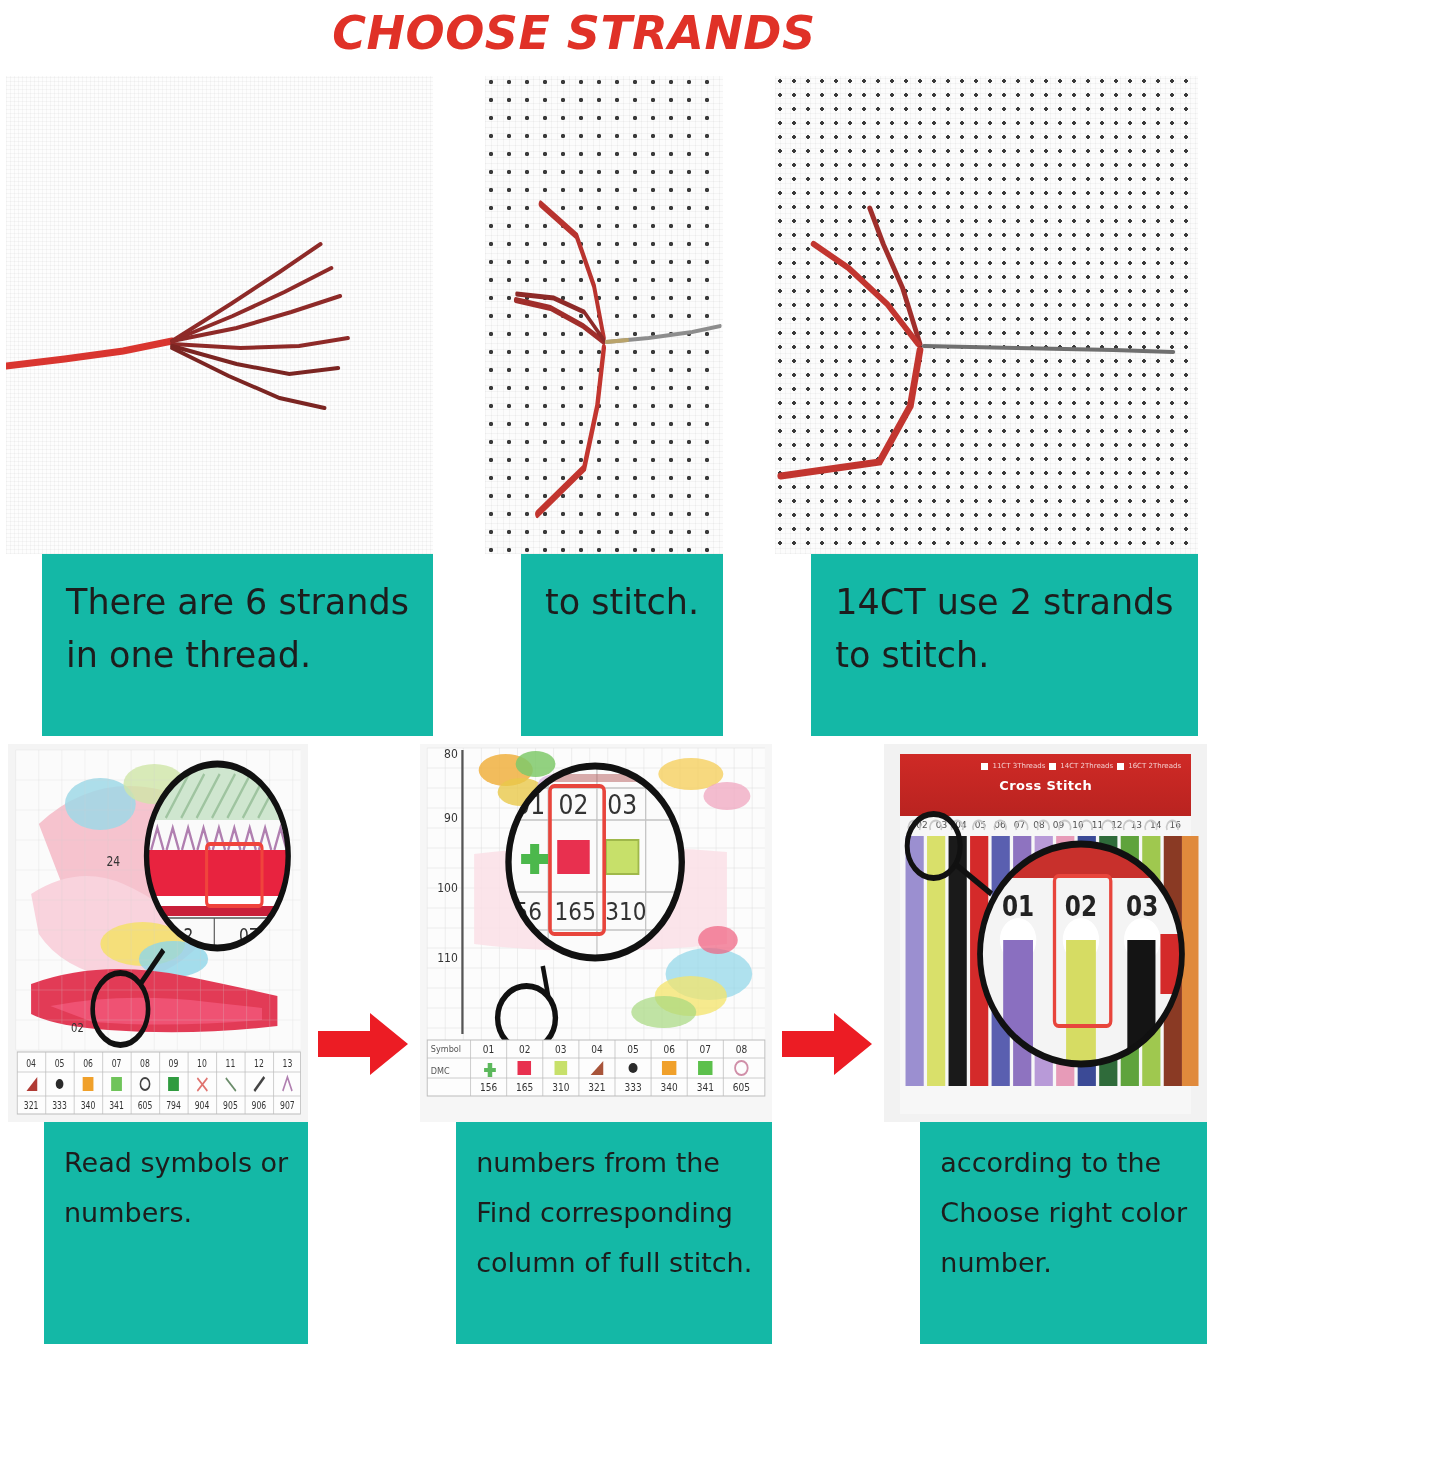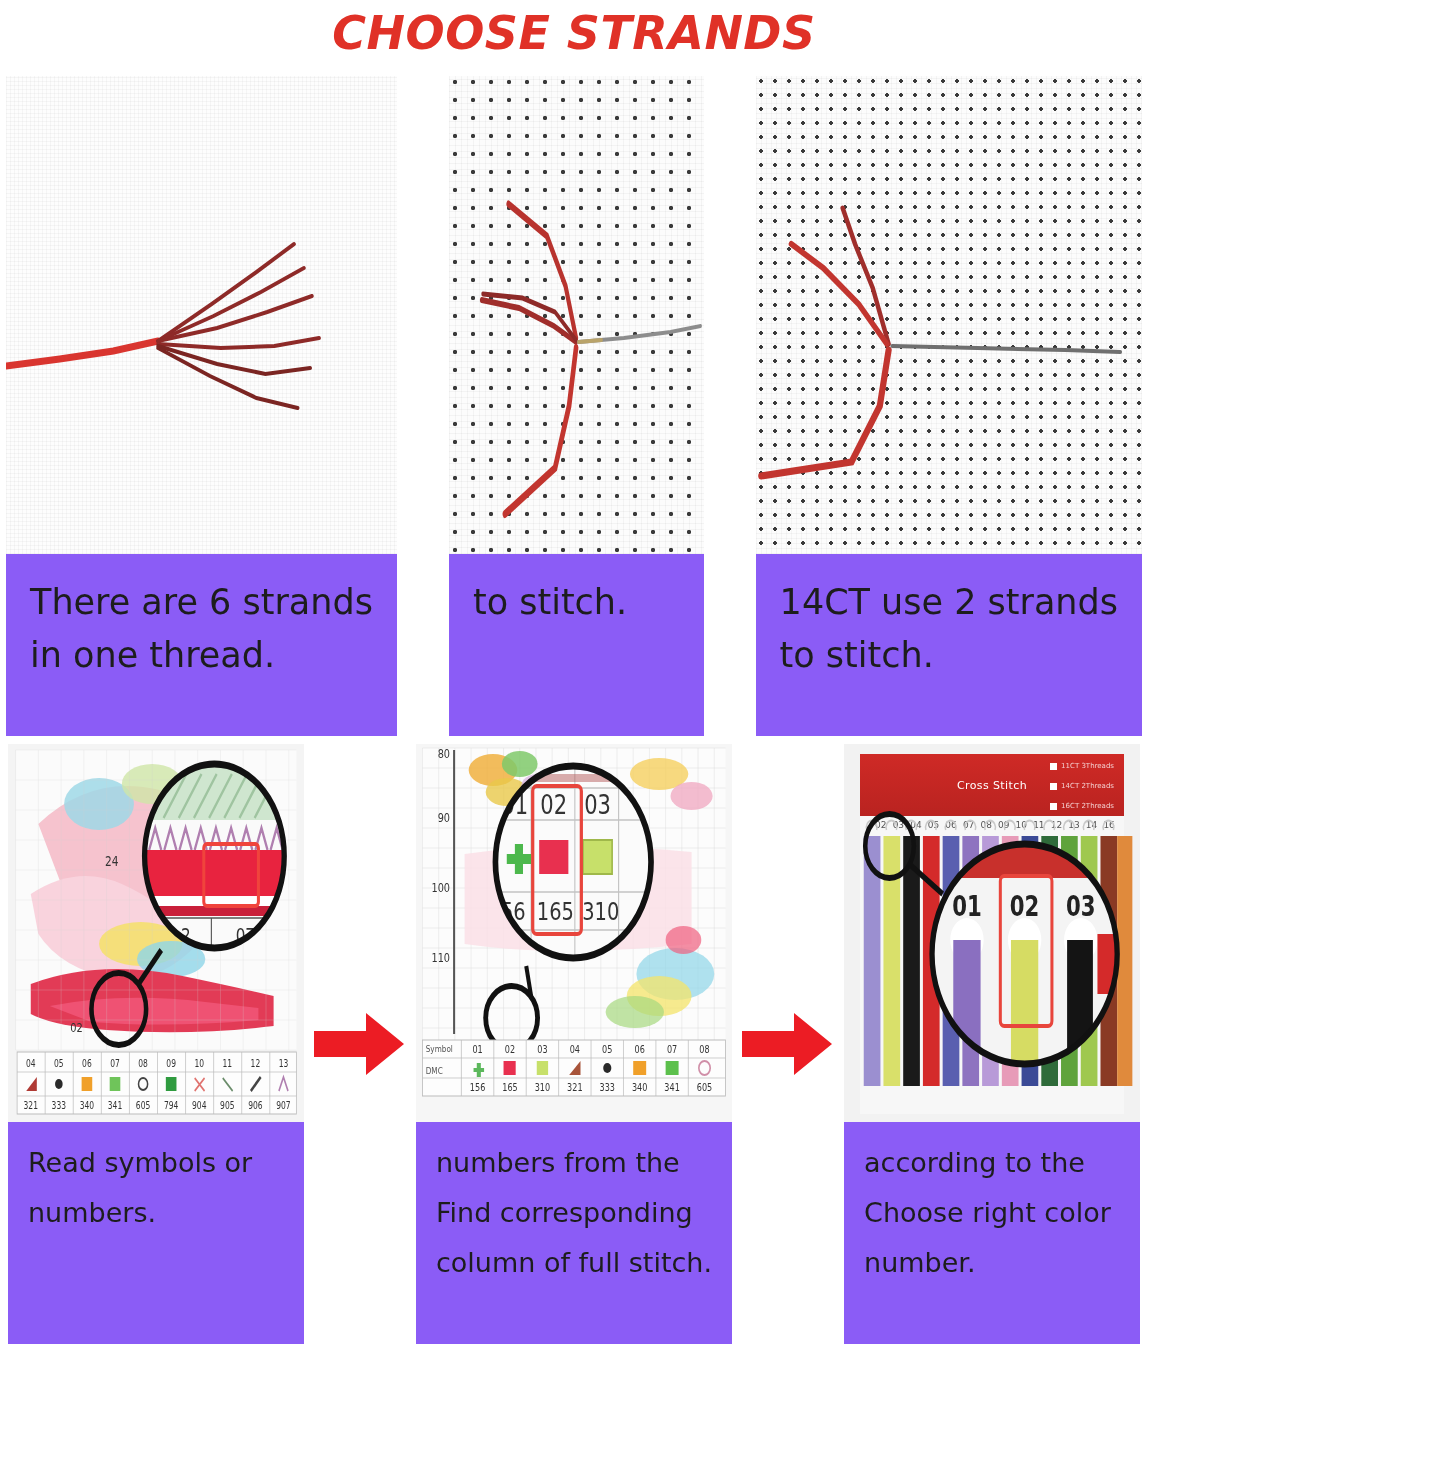--- a/index.html
+++ b/index.html
@@ -37,26 +37,27 @@
     position: relative;
     width: 100%;
     overflow: hidden;
     background: #fbfbfb;
   }
   .photo-top { height: 478px; }
   .photo-bot { height: 378px; }
 
   
   .caption {
-    background: #8b5cf6;
+    background: #14b8a6;
     color: #1d1d1d;
     font-size: 35px;
     line-height: 53px;
     padding: 22px 24px 26px 24px;
     font-family: "DejaVu Sans", "Liberation Sans", sans-serif;
+    margin-left: 36px;
   }
   .caption-top { height: 182px; }
   .caption-bot { height: 222px; font-size: 27px; line-height: 50px; padding: 16px 20px 20px 20px; }
   .caption p { margin: 0; white-space: nowrap; }
 
   
   .fabric-plain {
     position: absolute; inset: 0;
     background:
       repeating-linear-gradient(0deg, rgba(0,0,0,0.030) 0 1px, rgba(0,0,0,0) 1px 4px),
@@ -90,22 +91,22 @@
   }
 
   
   .threadcard { position: absolute; inset: 0; background: #f2f2f2; }
   .tc-inner { position: absolute; left: 16px; top: 10px; right: 16px; bottom: 8px; background: #f7f7f7; }
   .tc-header {
     position: absolute; left: 0; right: 0; top: 0; height: 62px;
     background: linear-gradient(180deg,#cf2a26 0%, #b92320 100%);
     display: flex; align-items: center; justify-content: center;
   }
-  .tc-title { color: #fff; font-size: 11px; font-weight: 400; letter-spacing: .4px; }
-  .tc-opts { position: absolute; right: 10px; top: 8px; display: flex; flex-direction: column; gap: 12px; justify-content: flex-end; }
+  .tc-title { color: #fff; font-size: 13px; font-weight: 700; letter-spacing: .4px; }
+  .tc-opts { position: absolute; right: 10px; top: 8px; display: flex; flex-direction: row; gap: 4px; justify-content: flex-end; }
   .tc-opt { display: flex; align-items: center; gap: 4px; }
   .tc-box { width: 7px; height: 7px; background: #fff; display: block; }
   .tc-opt-label { color: #f4cfcf; font-size: 7px; white-space: nowrap; }
   .tc-numrow { position: absolute; left: 12px; right: 6px; top: 66px; display: flex; justify-content: space-between; }
   .tc-num { font-size: 9px; color: #555; width: 26px; text-align: center; }
 </style>
 </head>
 <body>
 
 <div class="page">

